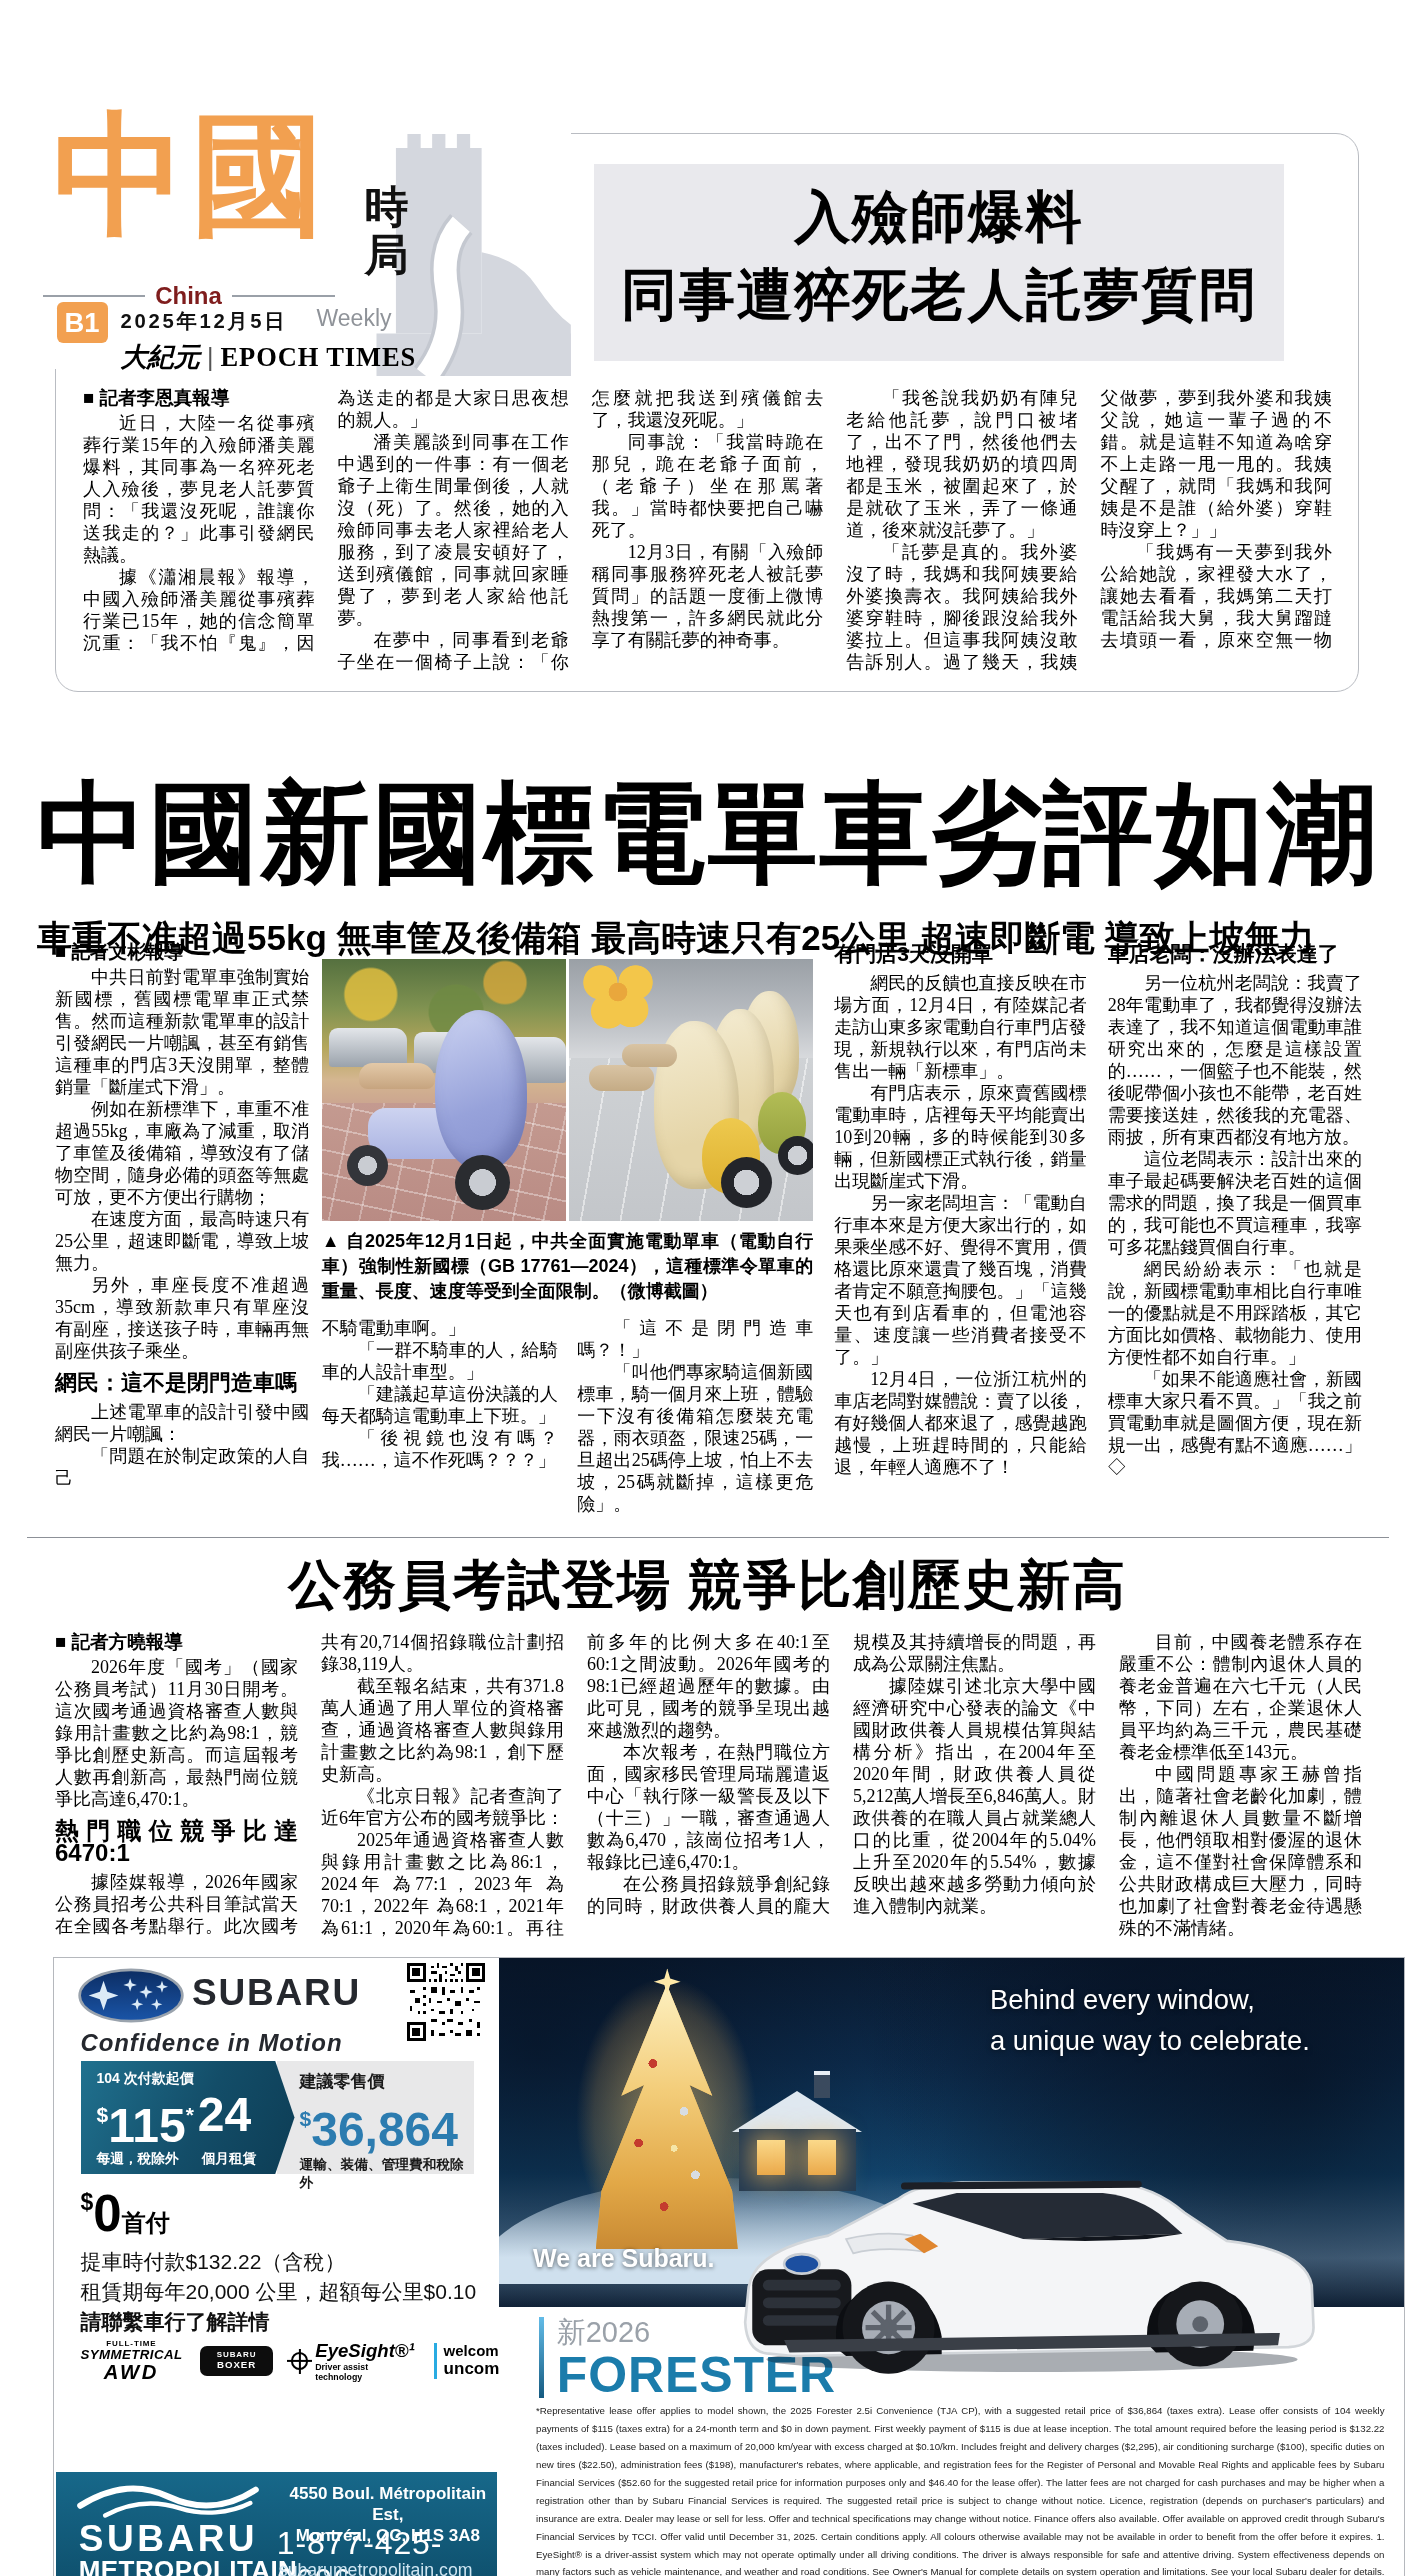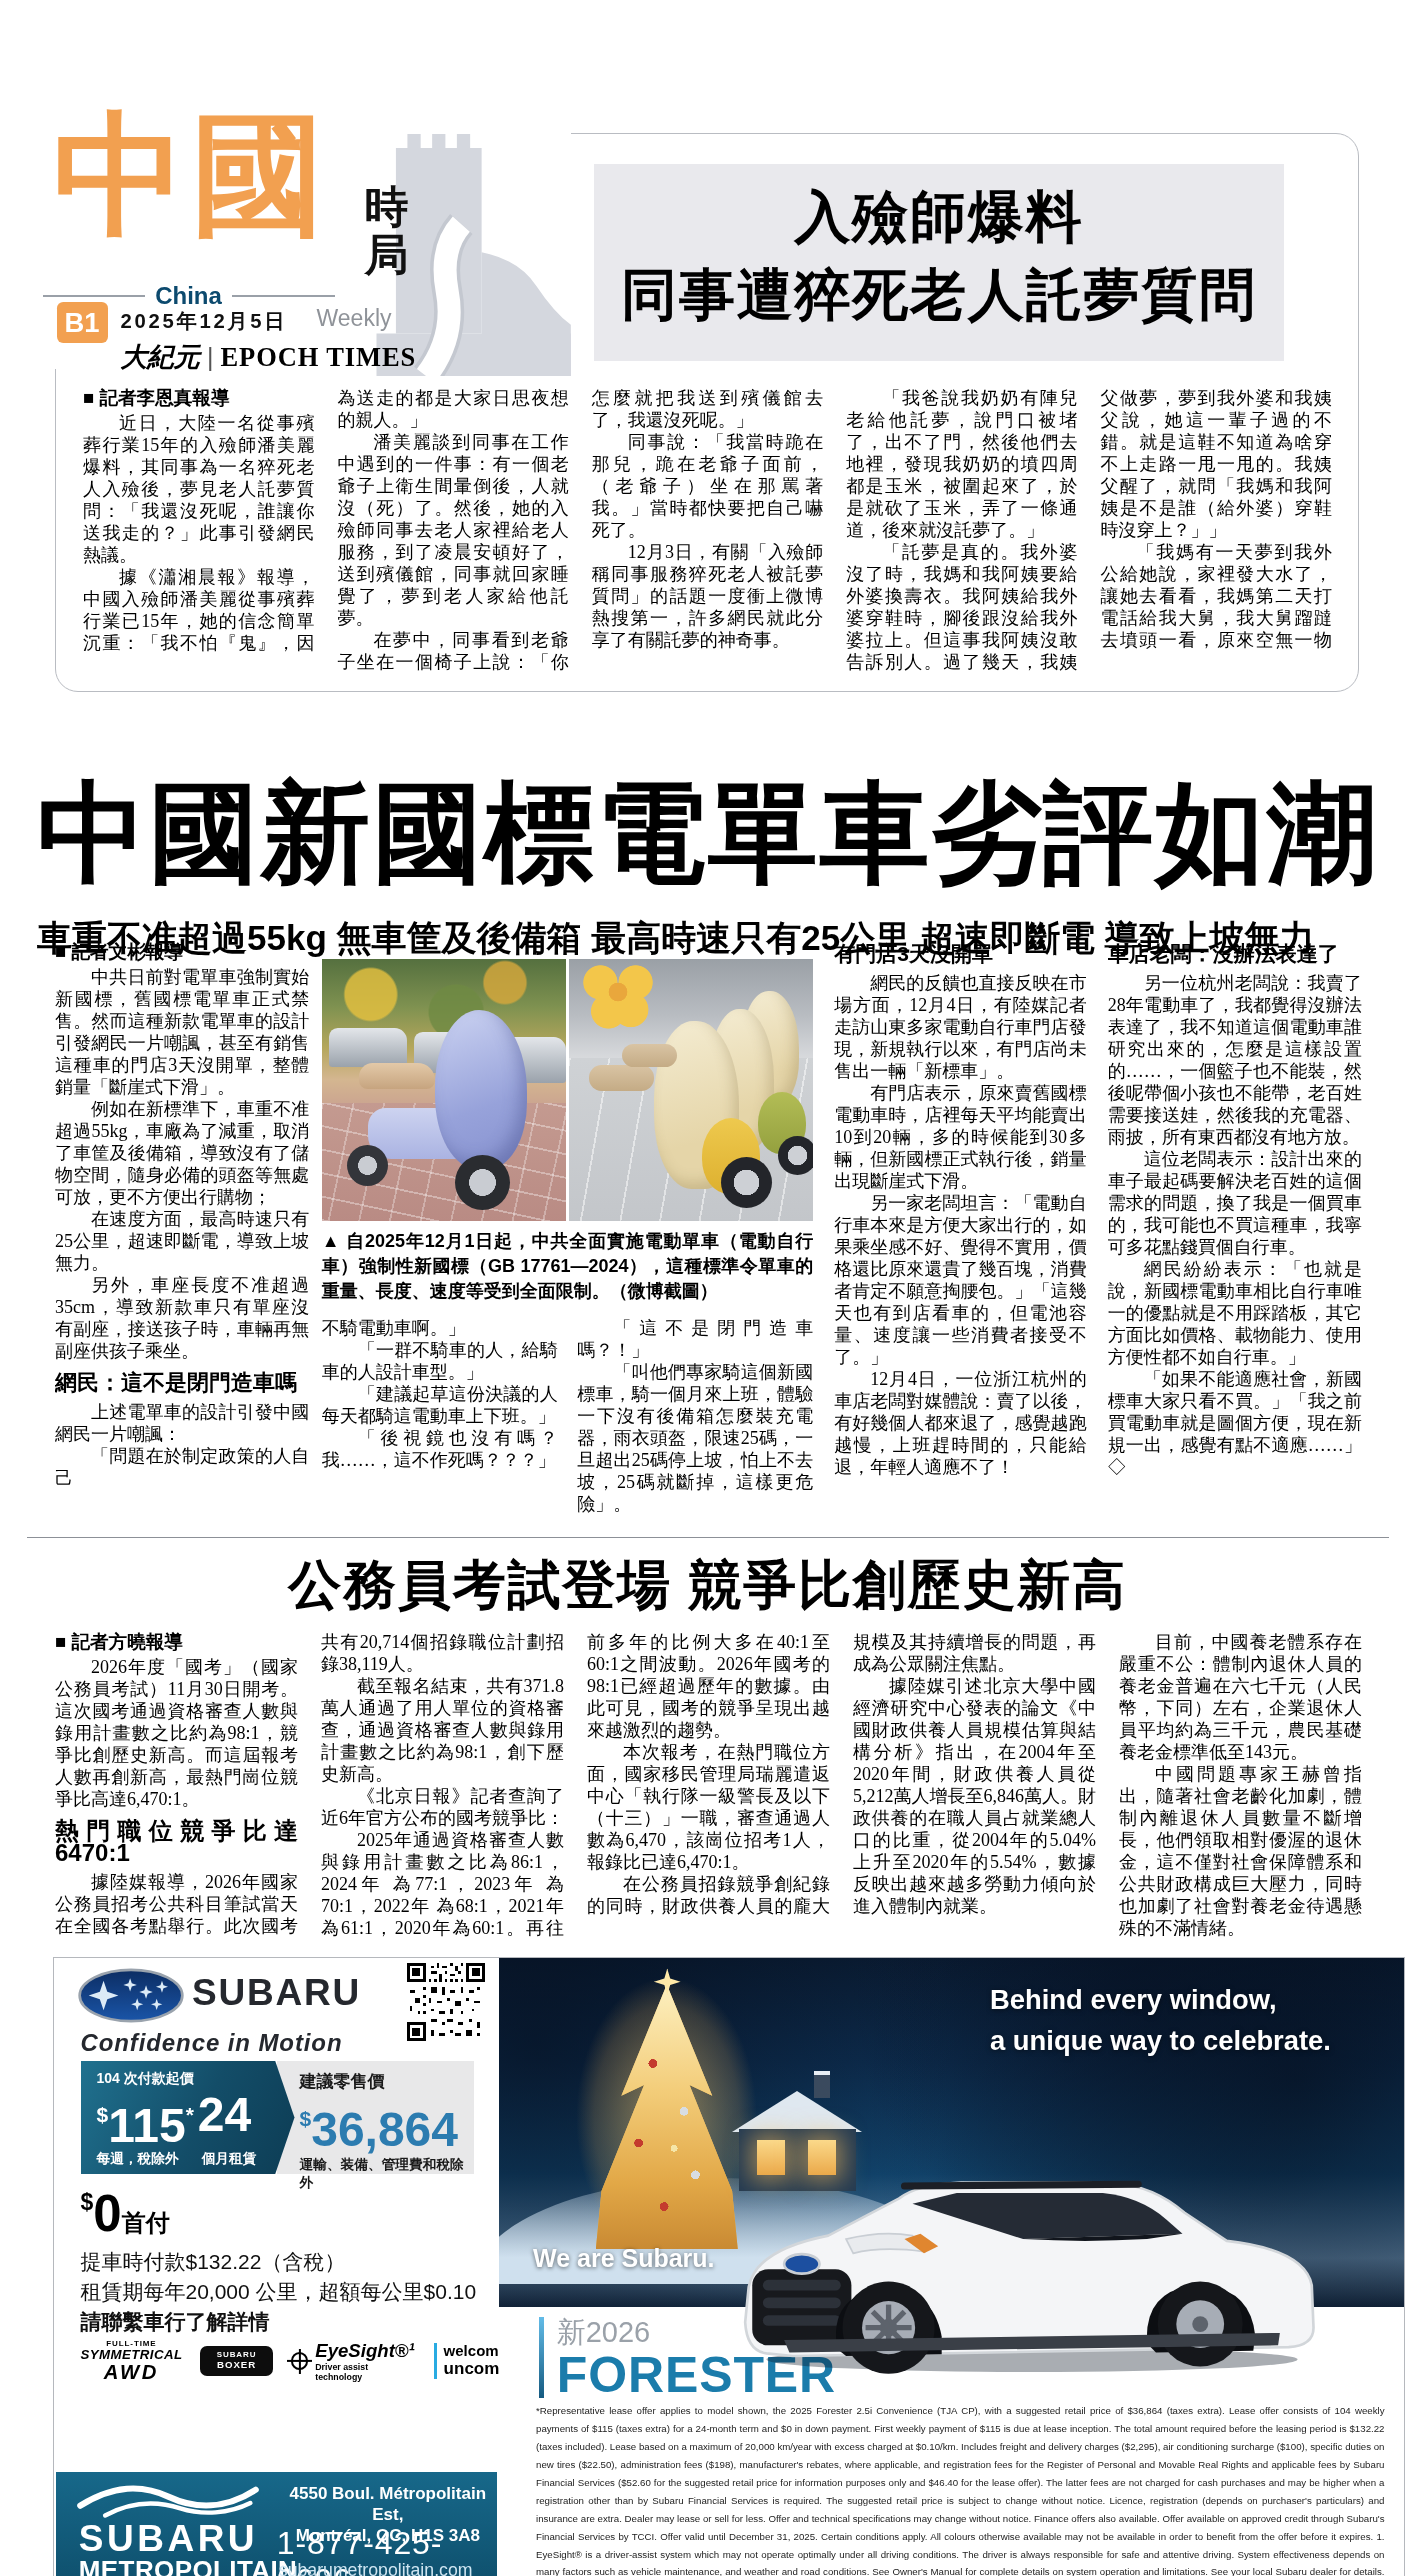--- a/index.html
+++ b/index.html
@@ -10,21 +10,21 @@
   
   .story1-box { left:55px; top:133px; width:1304px; height:559px; border:1.3px solid #b9bcc2; border-radius:23px; background:#fff; z-index:1; }
 
   
   .masthead { left:26.5px; top:49px; width:544px; height:320px; background:#fff; z-index:2; }
   .mh-title { position:absolute; left:26.5px; top:60px; font-size:133px; line-height:1; font-weight:900; color:#F2A050; letter-spacing:5.3px; z-index:2; }
   .mh-sub { position:absolute; left:338px; top:134px; z-index:2; font-weight:900; font-size:44px; line-height:48px; color:#111; }
   .mh-wall { position:absolute; left:314px; top:62px; z-index:1; }
   .mh-china-row { position:absolute; left:16px; top:233px; width:292px; display:flex; align-items:center; gap:10.6px; z-index:2; }
   .mh-rule { flex:1; height:1.8px; background:#9aa0a8; }
-  .mh-china { font-size:24px; font-weight:700; color:#0c4a6e; }
+  .mh-china { font-size:24px; font-weight:700; color:#7f1d1d; }
   .mh-badge { position:absolute; left:30px; top:253px; width:51px; height:41px; background:#F2A050; border-radius:6.2px; color:#fff; font-weight:900; font-size:27.4px; display:flex; align-items:center; justify-content:center; z-index:2; }
   .mh-date { position:absolute; left:94px; top:258px; font-size:20.3px; font-weight:600; letter-spacing:2.7px; color:#111; z-index:2; }
   .mh-weekly { position:absolute; left:290px; top:256px; font-size:23px; font-weight:500; color:#8f9399; z-index:2; }
   .mh-brand { position:absolute; left:94px; top:290px; display:flex; align-items:baseline; gap:7px; z-index:2; }
   .mh-brand-cn { font-size:26.5px; font-weight:900; font-style:italic; color:#000; }
   .mh-brand-sep { font-size:25px; color:#555; font-weight:300; }
   .mh-brand-en { font-family:"Liberation Serif", serif; font-size:26.5px; font-weight:700; color:#000; letter-spacing:0.9px; }
 
   
   .hl1-box { left:594px; top:164px; width:690px; height:197px; background:#E9E9ED; z-index:2; text-align:center; padding-top:14px; }
@@ -137,21 +137,21 @@
   .tree-glow { position:absolute; inset:-41px; background:radial-gradient(closest-side, rgba(255,206,110,.55), rgba(255,190,90,.18) 60%, transparent 75%); }
   .tree-cone { position:absolute; left:8.8px; top:12.4px; width:142px; height:265px; clip-path:polygon(50% 0, 82% 42%, 66% 38%, 96% 78%, 100% 100%, 0 100%, 4% 78%, 34% 38%, 18% 42%); background:linear-gradient(180deg,#fdf0c0 0%,#f3cd7a 40%,#e2a847 75%,#c98a33 100%); background-color:#e8b558; }
   .tree-dots { position:absolute; left:8.8px; top:12.4px; width:142px; height:265px; clip-path:polygon(50% 0, 82% 42%, 66% 38%, 96% 78%, 100% 100%, 0 100%, 4% 78%, 34% 38%, 18% 42%);
      background-image:radial-gradient(circle 4.4px at 40% 30%, #c43b2e 98%, transparent), radial-gradient(circle 4.4px at 62% 48%, #d8dde2 98%, transparent), radial-gradient(circle 4.4px at 30% 60%, #c43b2e 98%, transparent), radial-gradient(circle 4.4px at 70% 72%, #d8dde2 98%, transparent), radial-gradient(circle 4.4px at 48% 84%, #c43b2e 98%, transparent), radial-gradient(circle 3.5px at 55% 62%, #f5e6a8 98%, transparent); }
   .tree-star { position:absolute; left:67px; top:-3.5px; width:26.5px; height:26.5px; background:#ffe9a8; clip-path:polygon(50% 0, 61% 38%, 100% 50%, 61% 62%, 50% 100%, 39% 62%, 0 50%, 39% 38%); box-shadow:0 0 19.5px 7px rgba(255,230,150,.8); }
   .cottage { position:absolute; left:228px; top:113px; width:142px; height:124px; }
   .cottage-roof { position:absolute; left:5.3px; top:19.5px; width:0; height:0; border-left:65px solid transparent; border-right:65px solid transparent; border-bottom:41px solid #dfe8f0; }
   .cottage-body { position:absolute; left:12.4px; top:58px; width:117px; height:62px; background:#233a52; }
   .cottage-chimney { position:absolute; left:87px; top:0; width:16px; height:26.5px; background:#3a4a5e; border-top:4.4px solid #e8eef4; }
   .cottage-win { position:absolute; width:28px; height:35px; background:linear-gradient(#fbd98a,#eaa94a); box-shadow:0 0 23px 6.2px rgba(250,190,90,.55); }
-  .hero-text { position:absolute; left:491px; top:21px; width:416px; color:#fff; font-size:27.4px; font-weight:700; line-height:1.5; text-shadow:0 0.9px 5.3px rgba(0,0,0,.5); }
+  .hero-text { position:absolute; left:491px; top:21px; width:416px; color:#fff; font-size:27.4px; font-weight:400; line-height:1.5; text-shadow:0 0.9px 5.3px rgba(0,0,0,.5); }
   .hero-caption { position:absolute; left:34px; bottom:34px; color:#fff; font-size:25px; font-weight:800; text-shadow:0 0.9px 4.4px rgba(0,0,0,.6); }
 
   .car { position:absolute; left:232px; top:196px; width:602px; height:226px; z-index:3; }
   .model { position:absolute; left:40px; top:359px; display:flex; }
   .model-bar { width:5.3px; height:81px; background:linear-gradient(180deg,#63bce8,#155a80); margin-right:12.4px; }
   .model-year { font-size:29px; font-weight:400; color:#9aa1a9; line-height:1.1; }
   .model-name { font-size:50px; font-weight:900; color:#1b7cab; letter-spacing:0.9px; line-height:1.05; }
   .fineprint { position:absolute; left:37px; top:444px; right:19.5px; font-size:9.7px; line-height:1.85; color:#1c1c1c; text-align:justify; }
 </style>
 </head>

